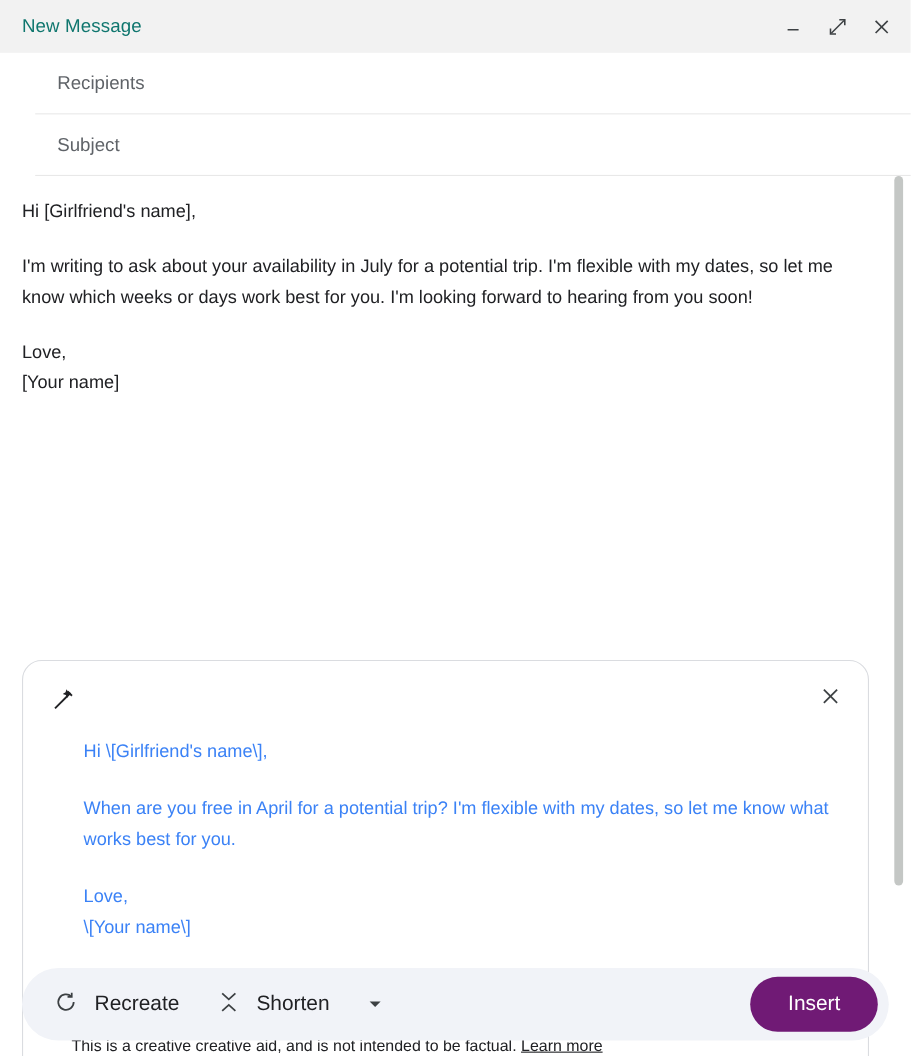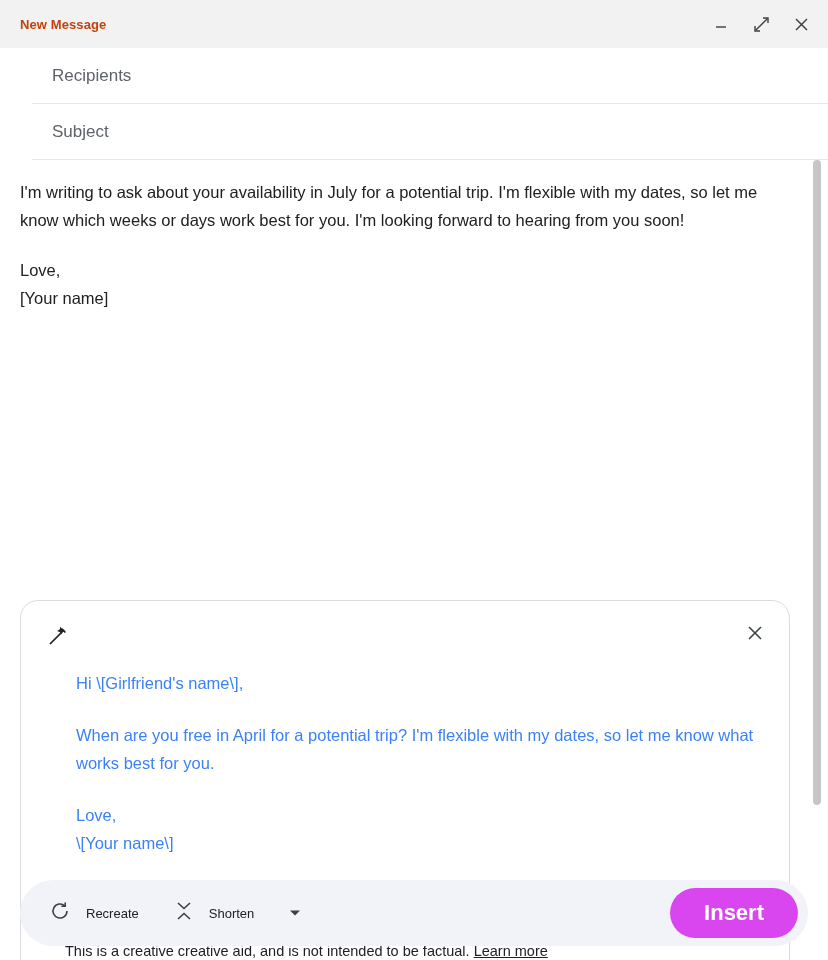--- a/index.html
+++ b/index.html
@@ -26,23 +26,23 @@
   
   .compose-header {
     height: 48px;
     background: #f2f2f2;
     display: flex;
     align-items: center;
     padding: 0 14px 0 20px;
     flex: 0 0 auto;
   }
   .compose-title {
-    font-size: 13px;
-    font-weight: bold;
-    color: #c2410c;
+    font-size: 17px;
+    font-weight: normal;
+    color: #0f766e;
     letter-spacing: 0.1px;
     flex: 1 1 auto;
   }
   .window-controls {
     display: flex;
     align-items: center;
     gap: 14px;
   }
   .win-btn {
     width: 26px;
@@ -187,40 +187,40 @@
     padding: 0 10px 0 28px;
   }
   .bar-action {
     display: flex;
     align-items: center;
     gap: 14px;
     cursor: pointer;
     margin-right: 34px;
   }
   .bar-action .label {
-    font-size: 13px;
+    font-size: 19px;
     color: #202124;
   }
   .caret {
     margin-left: 14px;
     cursor: pointer;
     color: #3c4043;
     display: flex;
     align-items: center;
   }
   .spacer { flex: 1 1 auto; }
   .insert-btn {
-    background: #d946ef;
+    background: #701a75;
     color: #ffffff;
     border: none;
     border-radius: 26px;
     height: 50px;
     padding: 0 34px;
-    font-size: 22px;
-    font-weight: bold;
+    font-size: 19px;
+    font-weight: normal;
     font-family: "Liberation Sans", sans-serif;
     cursor: pointer;
   }
 </style>
 </head>
 <body>
 
 <div class="compose-window">
 
   <div class="compose-header">
@@ -250,20 +250,21 @@
   <div class="field-row">
     <span class="field-label">Recipients</span>
   </div>
 
   <div class="field-row">
     <span class="field-label">Subject</span>
   </div>
 
   <div class="body-area">
     <div class="body-text">
+      <p>Hi [Girlfriend's name],</p>
       <p>I'm writing to ask about your availability in July for a potential trip. I'm flexible with my dates, so let me know which weeks or days work best for you. I'm looking forward to hearing from you soon!</p>
       <div class="sig-block">
         <p class="tight">Love,</p>
         <p class="tight">[Your name]</p>
       </div>
     </div>
 
     <div class="body-scrollbar">
       <div class="thumb"></div>
     </div>

